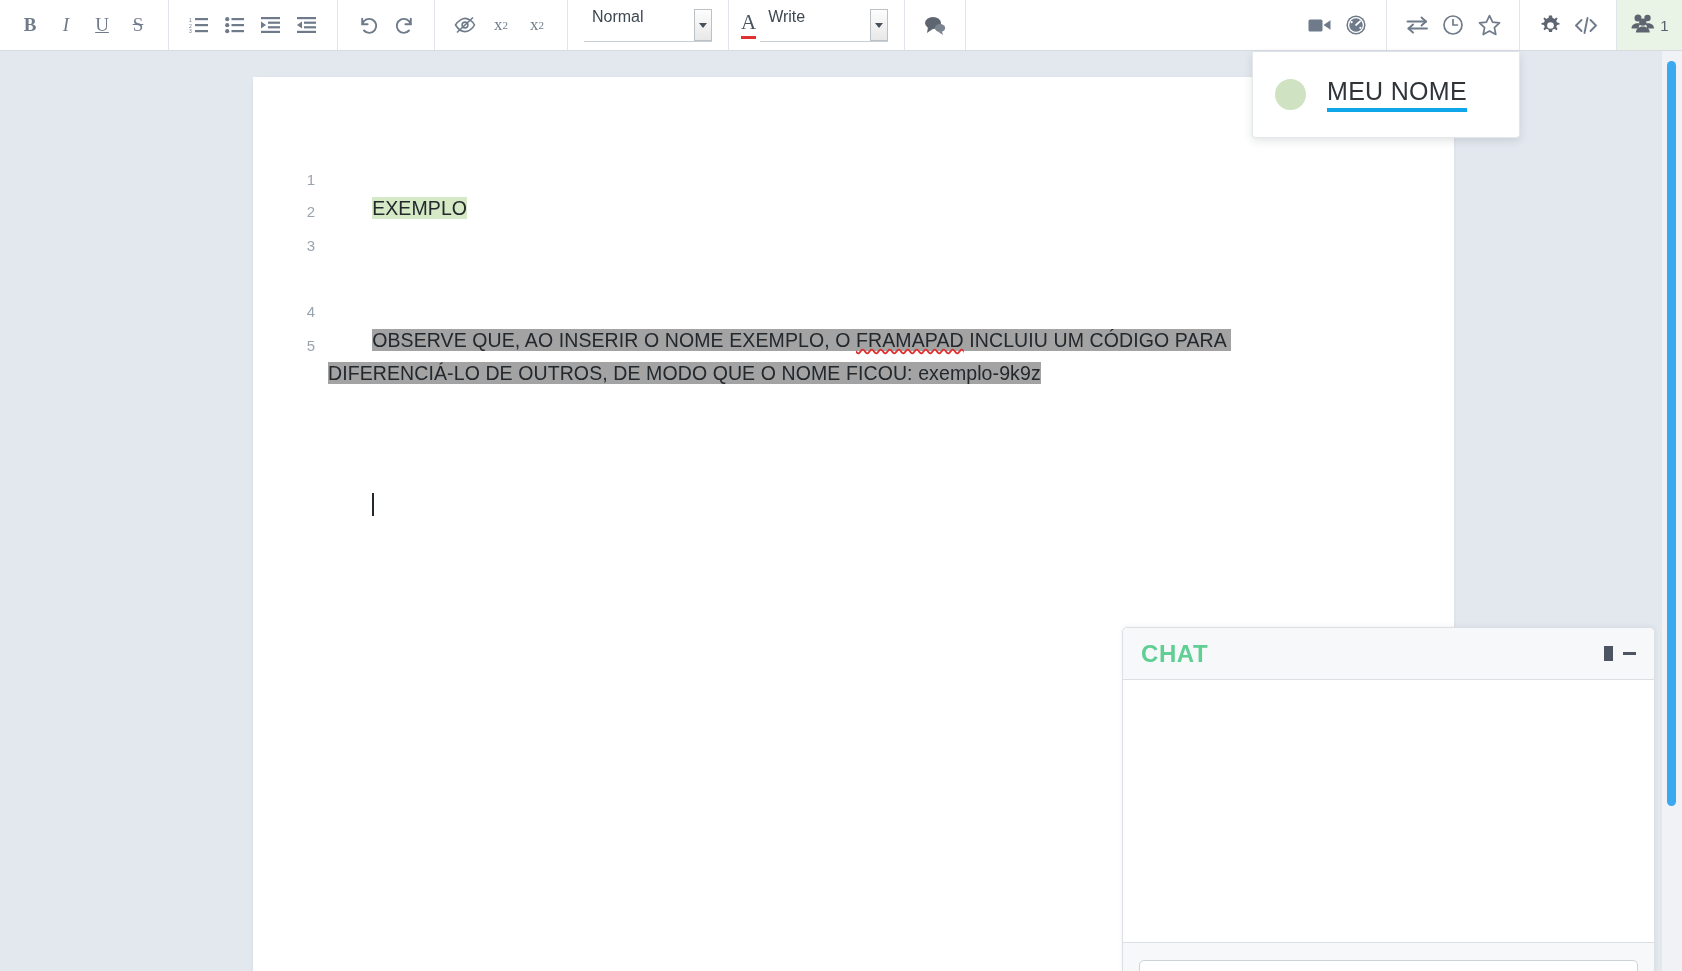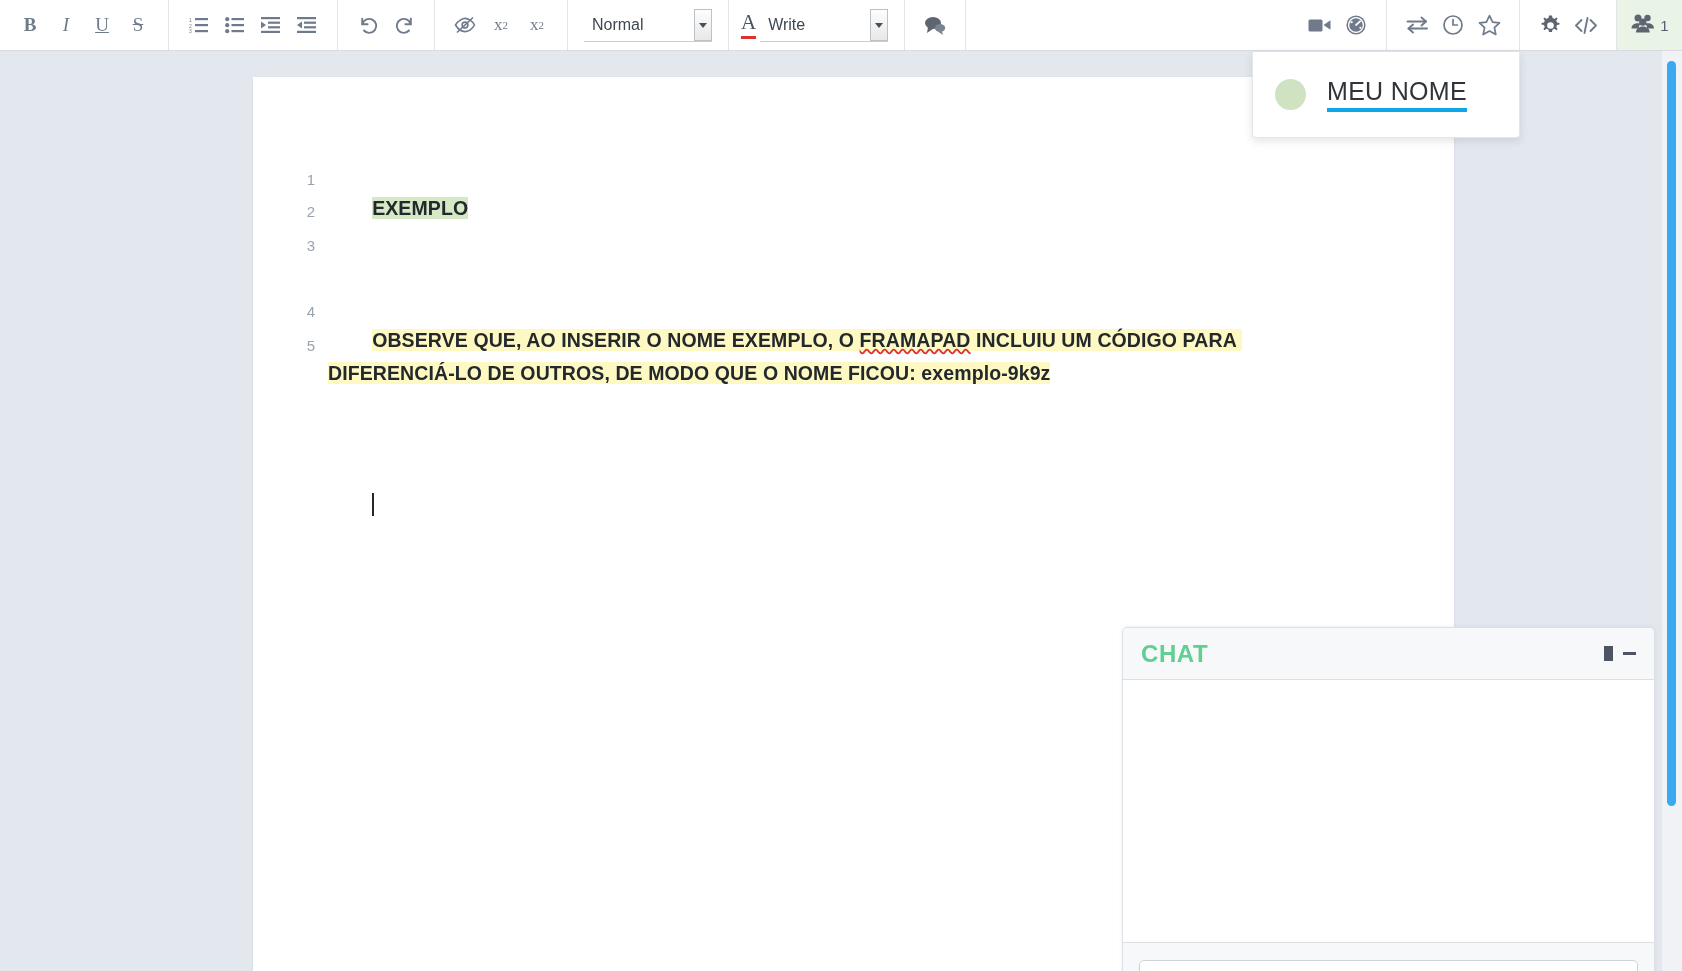--- a/index.html
+++ b/index.html
@@ -51,21 +51,20 @@
   .tb-spacer { flex: 1 1 auto; }
 
   
   .tb-select {
     position: relative;
     width: 128px;
     height: 34px;
     margin: 4px 4px;
     border-bottom: 1px solid #c9ced4;
     display: flex;
-    align-items: center;
   }
   .tb-select .sel-label {
     font-size: 16px;
     color: #3d4852;
     padding-left: 8px;
     font-family: "Liberation Sans", sans-serif;
   }
   .tb-select .sel-arrow {
     position: absolute;
     right: 0;
@@ -183,39 +182,38 @@
     text-align: right;
     font-family: "Liberation Sans", sans-serif;
   }
 
   #doc-body {
     position: absolute;
     top: 0;
     left: 75px;
     right: 0;
     padding: 82px 8px 0 0;
-    font-weight: bold;
   }
   .doc-line {
     font-size: 19.5px;
     line-height: 33px;
     color: #23282d;
     letter-spacing: .1px;
     font-family: "Liberation Sans", sans-serif;
     white-space: pre-wrap;
   }
   .hl { background: #d5e9c6; }
   .blank-line { height: 33px; }
   .spell {
     text-decoration: underline wavy #e03131;
     text-decoration-skip-ink: none;
   }
   #para-block {
     display: inline;
-    background: #fef9c3;
+    background: #a3a3a3;
     box-decoration-break: clone;
     -webkit-box-decoration-break: clone;
   }
   #para-wrap { max-width: 1000px; }
 
   #caret {
     display: inline-block;
     width: 2px;
     height: 23px;
     background: #23282d;

